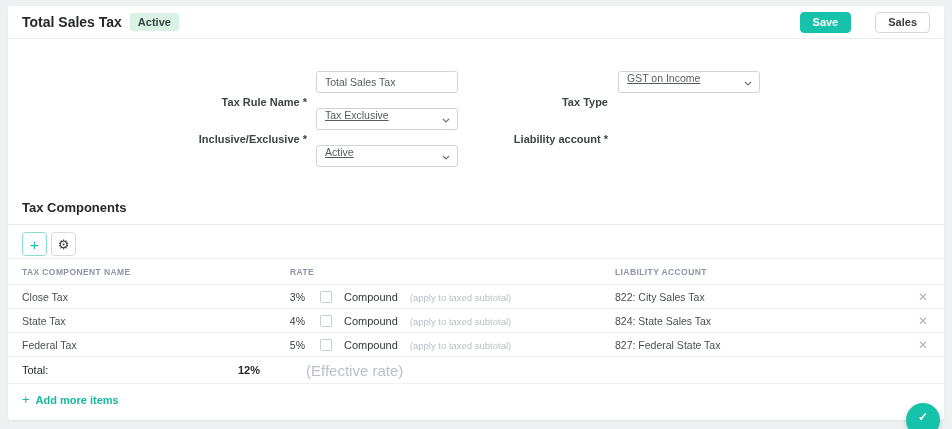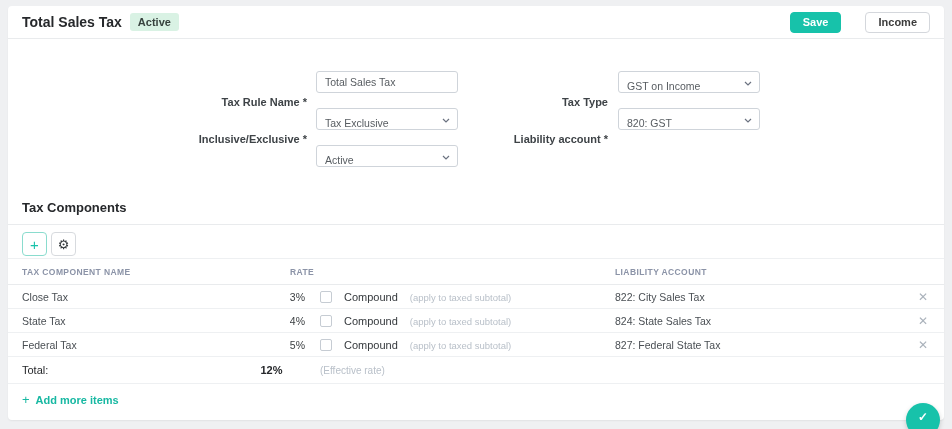--- a/index.html
+++ b/index.html
@@ -37,21 +37,21 @@
   .flabel {
     position:absolute; font-size:11px; font-weight:600; color:#3e4347;
     line-height:22px; text-align:right;margin-top:20px;
   }
   .finput, .fselect {
     position:absolute; height:22px; width:142px;
     border:1px solid #cfd4da; border-radius:3px; background:#fff;
     font-size:10.5px; color:#575c61; padding:0 8px;
     font-family:"Liberation Sans", sans-serif;
   }
-  .fselect { display:flex; align-items:flex-end; cursor:pointer; }
+  .fselect { display:flex; align-items:flex-start; cursor:pointer;text-decoration:underline; }
   .fselect .chev { position:absolute; right:7px; top:9px; }
   
   .sec-heading {
     position:absolute; left:14px; top:194px;
     font-size:13px; font-weight:700; color:#26282b;
   }
   .divider { position:absolute; left:0; right:0; height:1px; background:#e9ebed; }
   .tool-btn {
     position:absolute; top:226px; width:25px; height:24px;
     border-radius:4px; background:#fff; cursor:pointer;
@@ -78,22 +78,22 @@
   }
   .compound-lbl { font-size:11px; color:#34383c; }
   .compound-hint { font-size:9.5px; color:#b9c0c9; }
   .cell-liab { position:absolute; left:607px; line-height:24px; font-size:10.5px; color:#4a4f54;text-align:center; }
   .cell-x {
     position:absolute; left:906px; width:18px; height:24px; line-height:24px;
     text-align:center; color:#aab2bb; font-size:12px; cursor:pointer;
   }
   .total-row { position:absolute; left:0; right:0; top:351px; height:27px; border-bottom:1px solid #eef0f2; }
   .total-lbl { position:absolute; left:14px; line-height:27px; font-size:11px; font-weight:400; color:#26282b; }
-  .total-rate { position:absolute; left:230px; width:67px; text-align:center; line-height:27px; font-size:11px; font-weight:700; color:#26282b; }
-  .total-note { position:absolute; left:312px; line-height:27px; font-size:10px; color:#b9c0c9; }
+  .total-rate { position:absolute; left:230px; width:67px; text-align:left; line-height:27px; font-size:11px; font-weight:700; color:#26282b; }
+  .total-note { position:absolute; left:298px; line-height:27px; font-size:15px; color:#b9c0c9; }
   .add-more {
     position:absolute; left:14px; top:386px; display:flex; align-items:center; gap:6px;
     color:#17b8a2; font-size:11px; font-weight:600; cursor:pointer;
   }
   .add-more .plus { font-size:13px; font-weight:400; }
   
   .fab {
     position:absolute; left:906px; top:403px; width:34px; height:34px;
     border-radius:50%; background:#17c2aa; box-shadow:0 2px 5px rgba(0,0,0,.18);
     display:flex; align-items:flex-start; justify-content:center; cursor:pointer;
@@ -103,21 +103,21 @@
 </head>
 <body>
 
 <div class="card">
 
   <div class="hdr">
     <span class="hdr-title">Total Sales Tax</span>
     <span class="badge">Active</span>
     <div class="hdr-actions">
       <button class="btn btn-save">Save</button>
-      <button class="btn btn-close">Income</button>
+      <button class="btn btn-close">Sales</button>
     </div>
   </div>
 
   <span class="flabel" style="left:0;width:299px;top:65px">Tax Rule Name *</span>
   <input class="finput" style="left: 308px; top: 65px;" value="Total Sales Tax">
 
   <span class="flabel" style="left:0;width:299px;top:102px">Inclusive/Exclusive *</span>
   <div class="fselect" style="left:308px;top:102px">
     <span>Tax Exclusive</span>
     <svg class="chev" width="8" height="5" viewBox="0 0 8 5">
@@ -134,26 +134,20 @@
 
   <span class="flabel" style="left:300px;width:300px;top:65px">Tax Type</span>
   <div class="fselect" style="left:610px;top:65px">
     <span>GST on Income</span>
     <svg class="chev" width="8" height="5" viewBox="0 0 8 5">
         <path d="M1 1l3 3 3-3" stroke="#6b7280" fill="none" stroke-width="1.2"></path>
       </svg>
   </div>
 
   <span class="flabel" style="left:300px;width:300px;top:102px">Liability account *</span>
-  <div class="fselect" style="left:610px;top:102px">
-    <span>820: GST</span>
-    <svg class="chev" width="8" height="5" viewBox="0 0 8 5">
-        <path d="M1 1l3 3 3-3" stroke="#6b7280" fill="none" stroke-width="1.2"></path>
-      </svg>
-  </div>
 
   <div class="sec-heading">Tax Components</div>
   <div class="divider" style="top:218px"></div>
 
   <button class="tool-btn tool-plus">
     <span>+</span>
   </button>
   <button class="tool-btn tool-gear">
     <span>⚙</span>
   </button>

